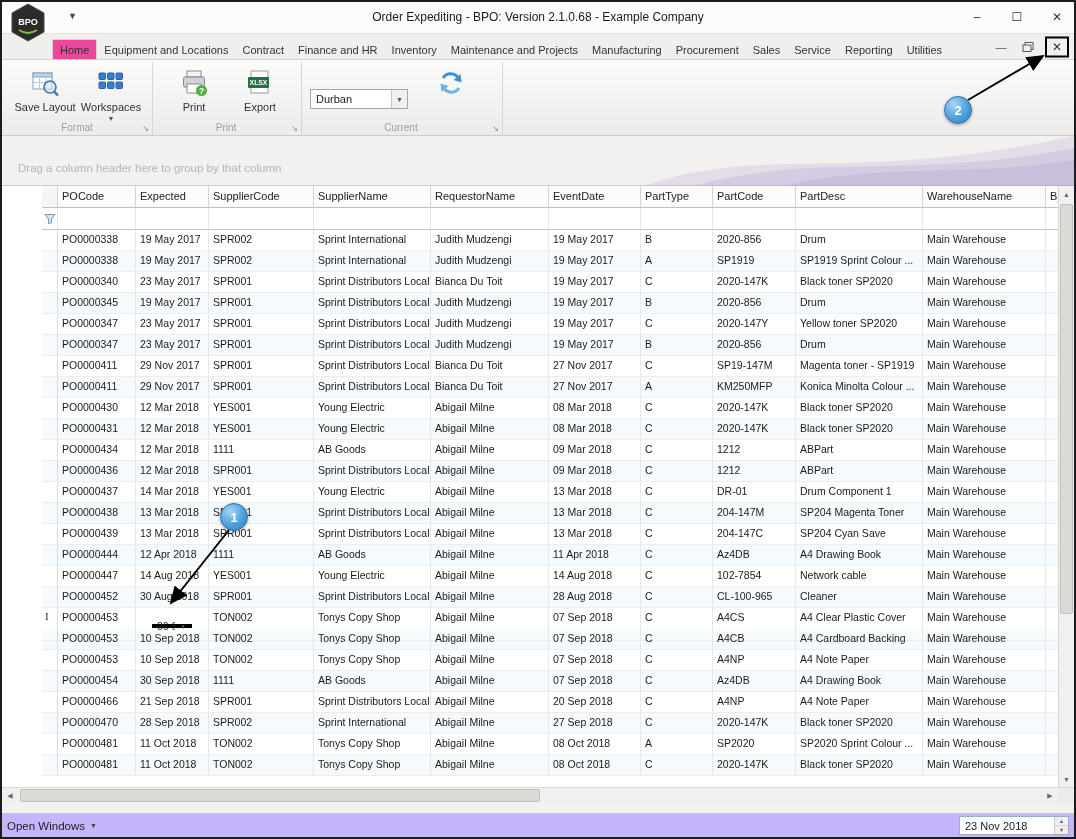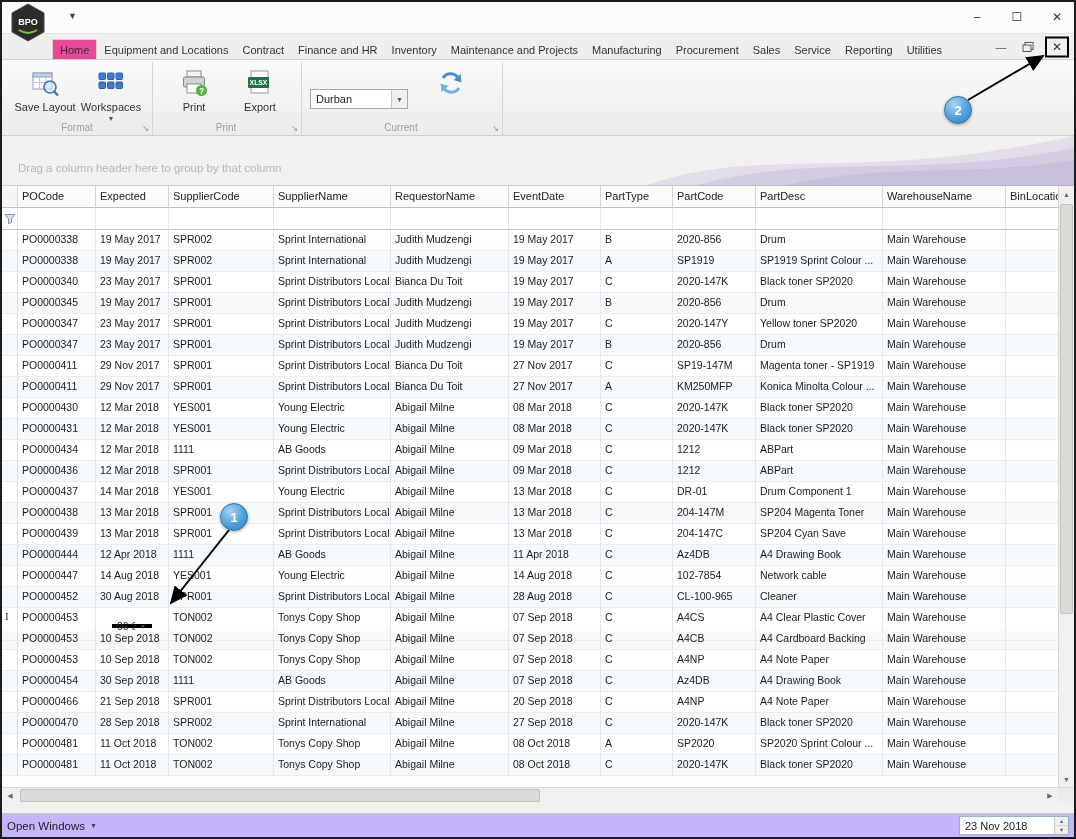--- a/index.html
+++ b/index.html
@@ -35,21 +35,21 @@
   .combo .cval { flex:1; padding-left:5px; }
   .combo .carr { width:16px; height:100%; background:#f0efee; border-left:1px solid #c9c6c3; display:flex; align-items:center; justify-content:center; font-size:7px; color:#555; }
 
   
   .group-panel { height:50px; flex:0 0 50px; background:#f2f1f0; border-bottom:1px solid #cfcecd; position:relative; display:flex; align-items:center; }
   .group-panel .gp-text { padding-left:16px; padding-top:14px; font-size:11.5px; color:#b7b5b2; }
   .swirl { position:absolute; right:0; top:0; height:50px; pointer-events:none; }
 
   
   .grid { flex:1 1 auto; background:#fff; position:relative; overflow:hidden; }
-  .g-row { display:grid; grid-template-columns:16px 78px 73px 105px 117px 118px 92px 72px 83px 127px 123px 1fr; height:21px; }
+  .g-row { display:grid; grid-template-columns:16px 78px 73px 105px 117px 118px 92px 72px 83px 127px 123px 1fr; height:21px;margin-left:40px; }
   .g-row.hrow { height:22px; }
   .g-row.frow { height:22px; background:#fff; }
   .g-cell { padding:3px 4px 0 4px; font-size:10.5px; color:#1a1a1a; white-space:nowrap; overflow:hidden; }
   .hcell { background:#fbfbfa; border-right:1px solid #d6d4d2; border-bottom:1px solid #c2c0be; font-size:11px; color:#222; padding-top:4px; }
   .hcell.icell-h { background:#f6f5f4; }
   .fcell { border-right:1px solid #e2e6ea; border-bottom:1px solid #c6c4c2; }
   .fcell.icell-f { display:flex; align-items:center; justify-content:center; padding:0; }
   .dcell { border-right:1px solid #e4e8ec; border-bottom:1px solid #eaeef1; }
   .icell { border-right:1px solid #d9dde1; border-bottom:1px solid #eaeef1; padding:2px 0 0 3px; font-family:"Liberation Serif", serif; font-size:11px; color:#333; }
   .drow.alt { background:#f7fafc; }
@@ -96,20 +96,21 @@
 
   <div class="titlebar">
     <div class="logo">
       <svg width="36" height="40" viewBox="0 0 36 40">
         <polygon points="18,1 34,10 34,29 18,38 2,29 2,10" fill="#2b2b2b" stroke="#4d4d4d"></polygon>
         <text x="18" y="22" fill="#ffffff" font-size="9" text-anchor="middle" font-weight="bold" font-family="Liberation Sans, sans-serif">BPO</text>
         <path d="M9 27 q9 6 18 0" stroke="#7ac143" stroke-width="2" fill="none"></path>
       </svg>
     </div>
     <span class="qat-arrow">▼</span>
+    <div class="wtitle">Order Expediting - BPO: Version 2.1.0.68 - Example Company</div>
     <div class="win-controls">
       <span class="win-btn">–</span>
       <span class="win-btn">☐</span>
       <span class="win-btn">✕</span>
     </div>
   </div>
 
   <div class="tabbar">
     <div style="display:flex;align-items:flex-end;overflow:hidden;">
         <div class="tab active">Home</div>

